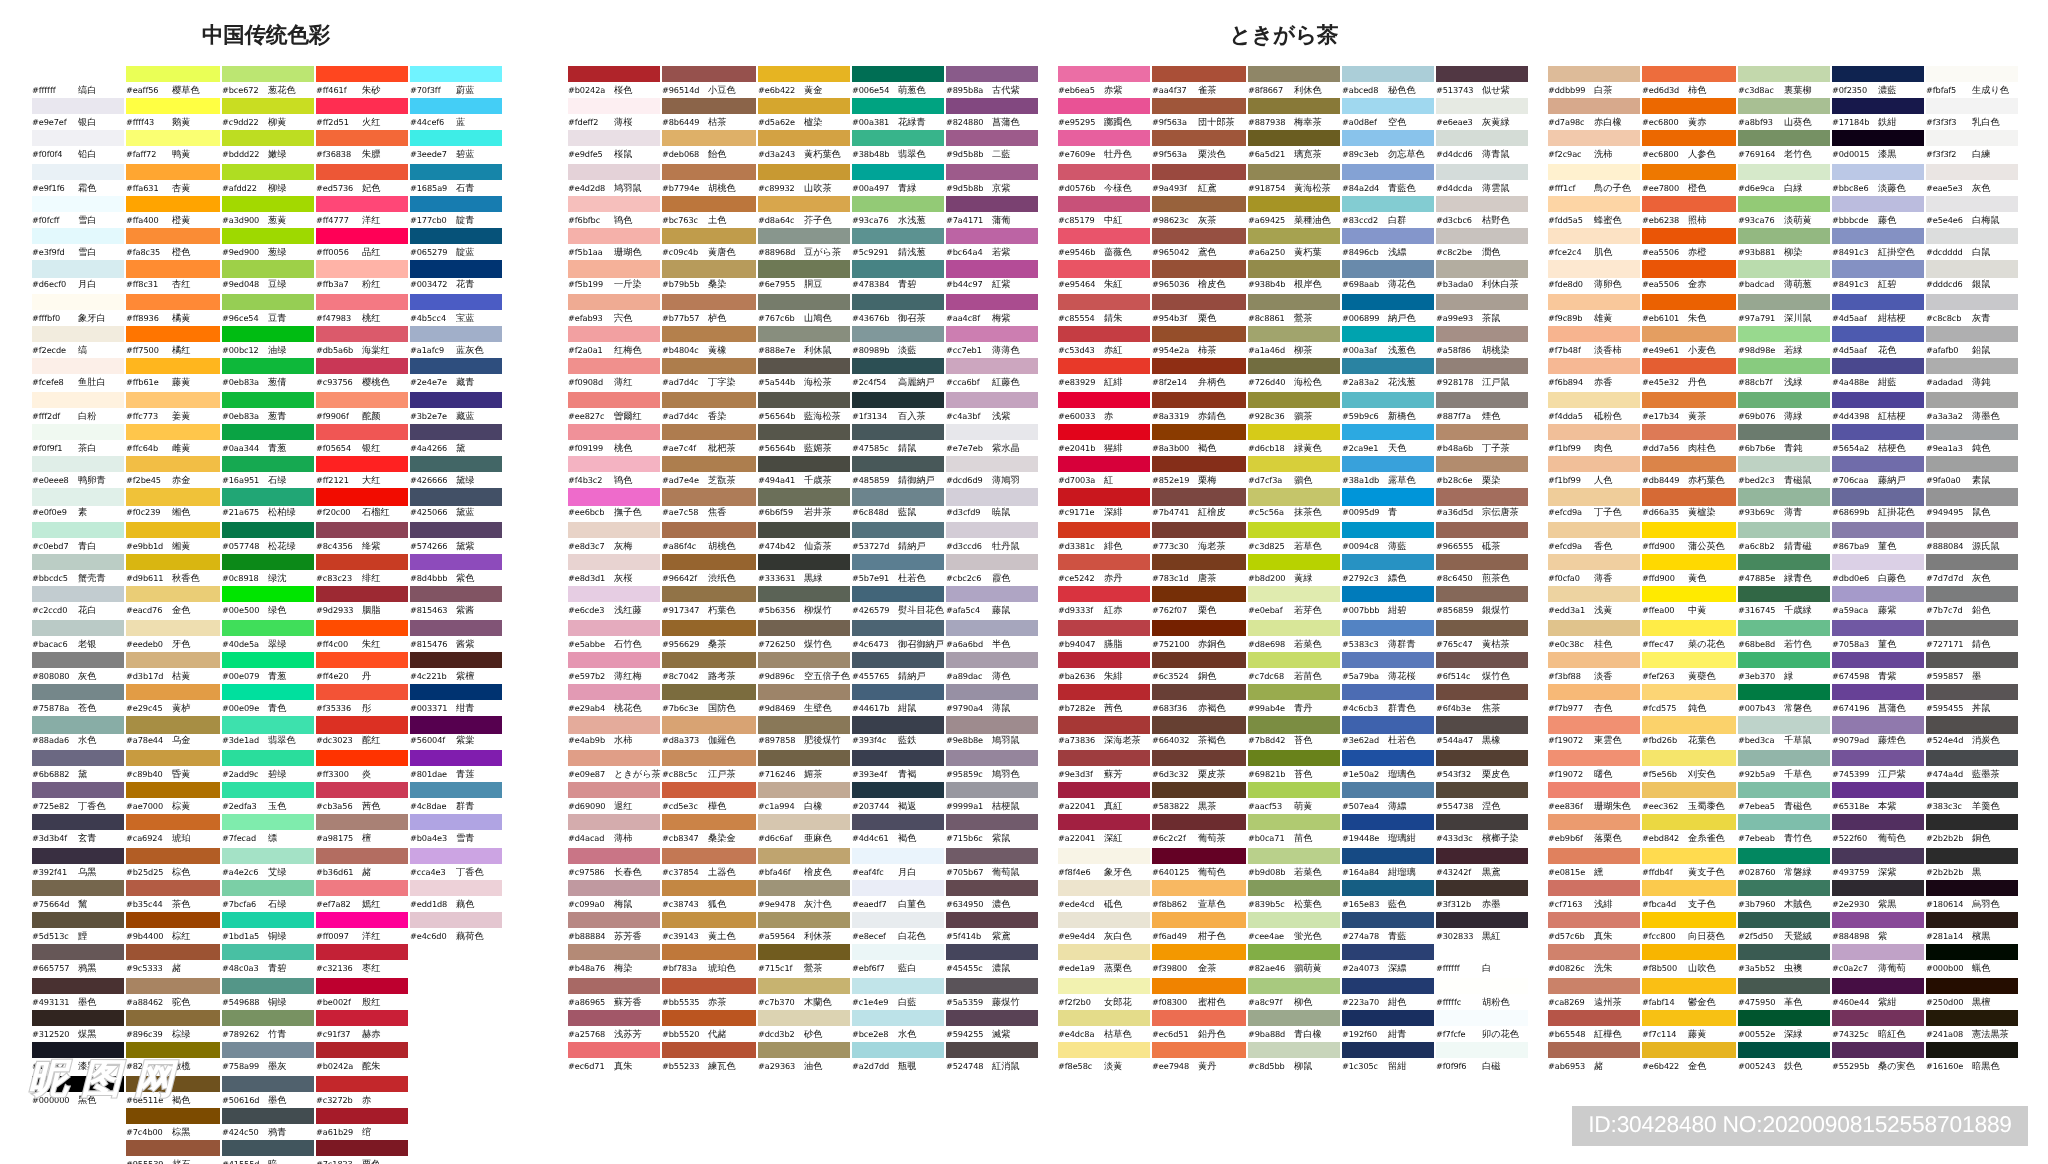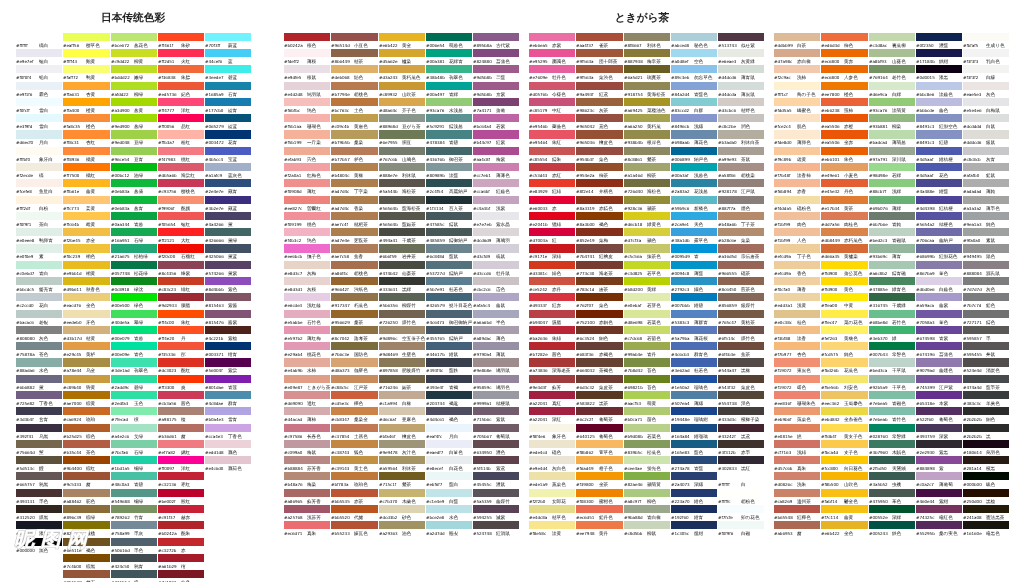--- a/index.html
+++ b/index.html
@@ -40,21 +40,21 @@
           font-family:"DejaVu Sans",sans-serif;}
   #footer-id{position:absolute;left:786px;top:553px;width:228px;height:20px;
              background:#cccccc;color:#fff;text-align:center;
              font-size:11.4px;line-height:20px;white-space:nowrap;
              font-family:"Liberation Sans",sans-serif;letter-spacing:-0.1px;}
 </style>
 </head>
 <body>
 
 <div class="page">
-  <div class="title" id="title-cn">日本传统色彩</div>
+  <div class="title" id="title-cn">中国传统色彩</div>
   <div class="title" id="title-jp">ときがら茶</div>
   <div class="section" id="sec-cn">
       <div class="col">
         <div class="cell">
           <div class="sw" style="background: rgb(255, 255, 255);"></div>
           <div class="lbl"><span class="hx">#ffffff</span><span class="nm">缟白</span></div>
         </div>
         <div class="cell">
           <div class="sw" style="background: rgb(233, 231, 239);"></div>
           <div class="lbl"><span class="hx">#e9e7ef</span><span class="nm">银白</span></div>
@@ -2597,13 +2597,14 @@
         </div>
         <div class="cell">
           <div class="sw" style="background: rgb(22, 22, 14);"></div>
           <div class="lbl"><span class="hx">#16160e</span><span class="nm">暗黒色</span></div>
         </div>
       </div>
     </div>
   <div id="watermark">
     <span class="wm-t" id="wm-cn">昵图网</span>
   </div>
+  <div id="footer-id">ID:30428480 NO:20200908152558701889</div>
 </div>
 
 </body></html>

